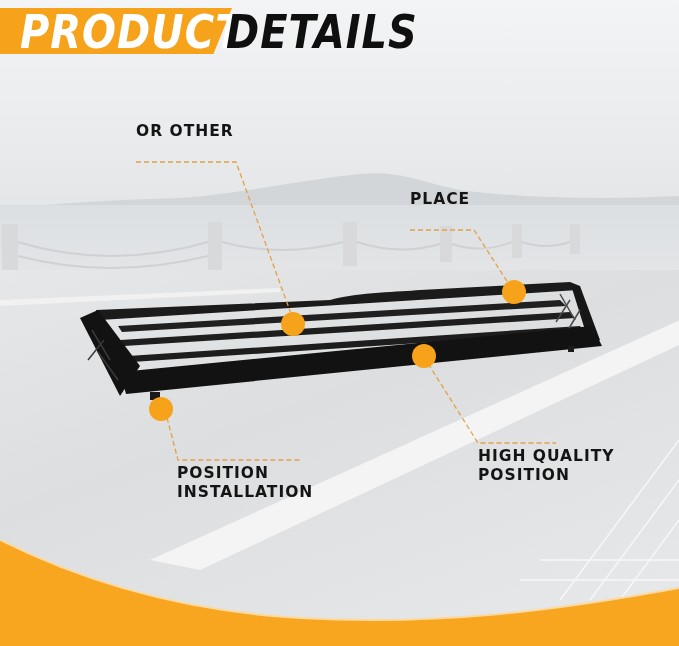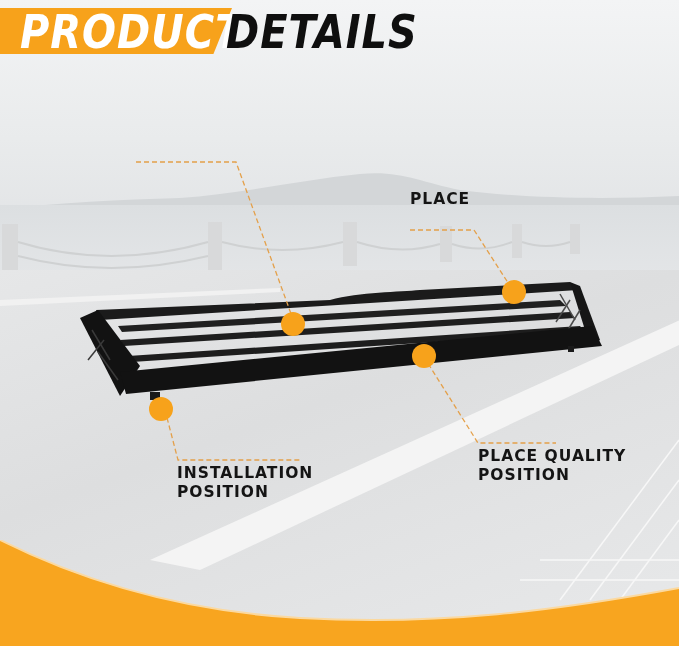--- a/index.html
+++ b/index.html
@@ -115,29 +115,30 @@
 <div class="dot" style="left:149px; top:397px;"></div>
 <div class="dot" style="left:412px; top:344px;"></div>
 
 <div class="header">
   <div class="header-band"></div>
   <div class="title-word title-a">PRODUCT</div>
   <div class="title-word title-b">DETAILS</div>
 </div>
 
 <div class="label" style="left:136px; top:122px;">
+  <div>OR OTHER</div>
 </div>
 <div class="label" style="left:410px; top:190px;">
   <div>PLACE</div>
 </div>
 <div class="label" style="left:177px; top:464px;">
+  <div>POSITION</div>
   <div>INSTALLATION</div>
-  <div>POSITION</div>
 </div>
 <div class="label" style="left:478px; top:447px;">
-  <div>PLACE QUALITY</div>
+  <div>HIGH QUALITY</div>
   <div>POSITION</div>
 </div>
 
 <svg class="footer-wave" viewBox="0 0 679 106" preserveAspectRatio="none">
   <path d="M0,0 C60,30 160,70 300,78 C440,86 560,70 679,48 L679,106 L0,106 Z" fill="#f8a51f"></path>
   <path d="M0,0 C60,30 160,70 300,78 C440,86 560,70 679,48" fill="none" stroke="#fbd9a0" stroke-width="2"></path>
 </svg>
 
 </body></html>

